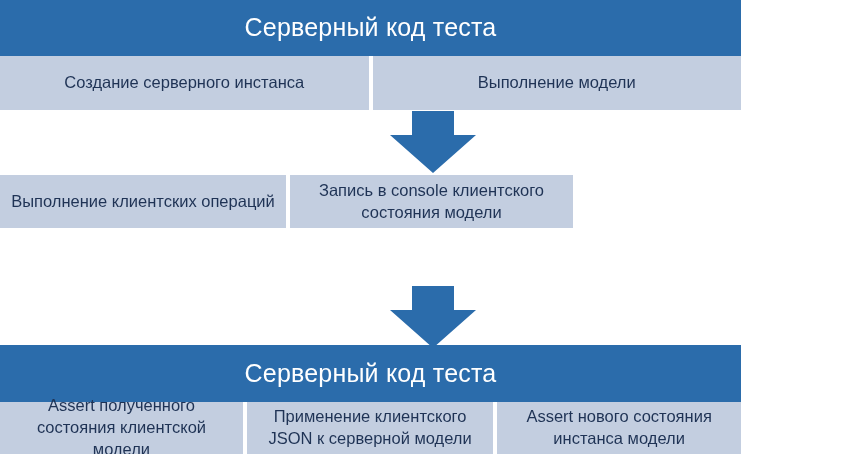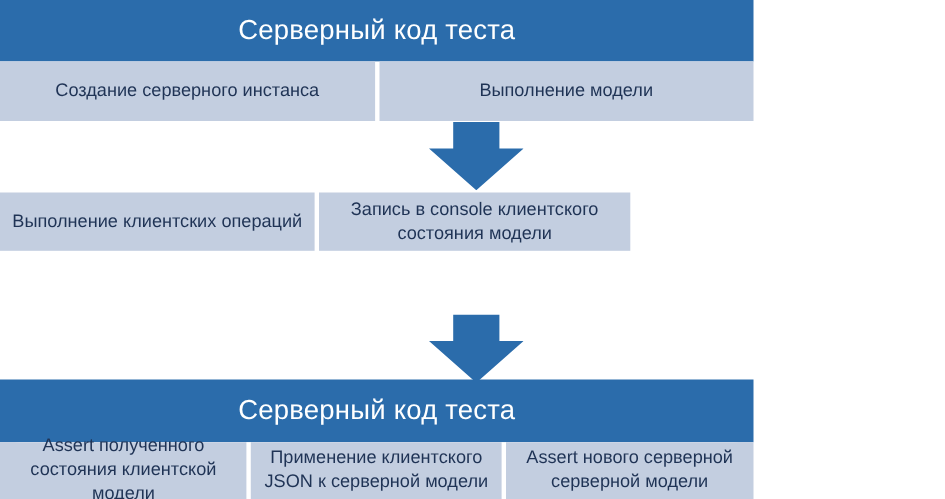--- a/index.html
+++ b/index.html
@@ -17,21 +17,21 @@
     position: relative;
     width: 859px;
     height: 454px;
     background: #ffffff;
   }
 
   
   .stage {
     position: absolute;
     left: 0;
-    width: 685px;
+    width: 741px;
   }
   .stage-header {
     box-sizing: border-box;
     width: 100%;
     background: #2b6cab;
     color: #ffffff;
     display: flex;
     align-items: center;
     justify-content: center;
     font-size: 25px;
@@ -121,17 +121,17 @@
     <svg viewBox="0 0 86 62" xmlns="http://www.w3.org/2000/svg" aria-hidden="true">
       <polygon points="22,0 64,0 64,24 86,24 43,62 0,24 22,24" fill="#2b6cab"></polygon>
     </svg>
   </div>
 
   <div class="stage" id="stage-3">
     <div class="stage-header">Серверный код теста</div>
     <div class="stage-steps">
       <div class="step w-col-a">Assert полученного состояния клиентской модели</div>
       <div class="step w-col-b">Применение клиентского JSON к серверной модели</div>
-      <div class="step w-col-c">Assert нового серверной серверной модели</div>
+      <div class="step w-col-c">Assert нового состояния инстанса модели</div>
     </div>
   </div>
 
 </div>
 
 </body></html>

